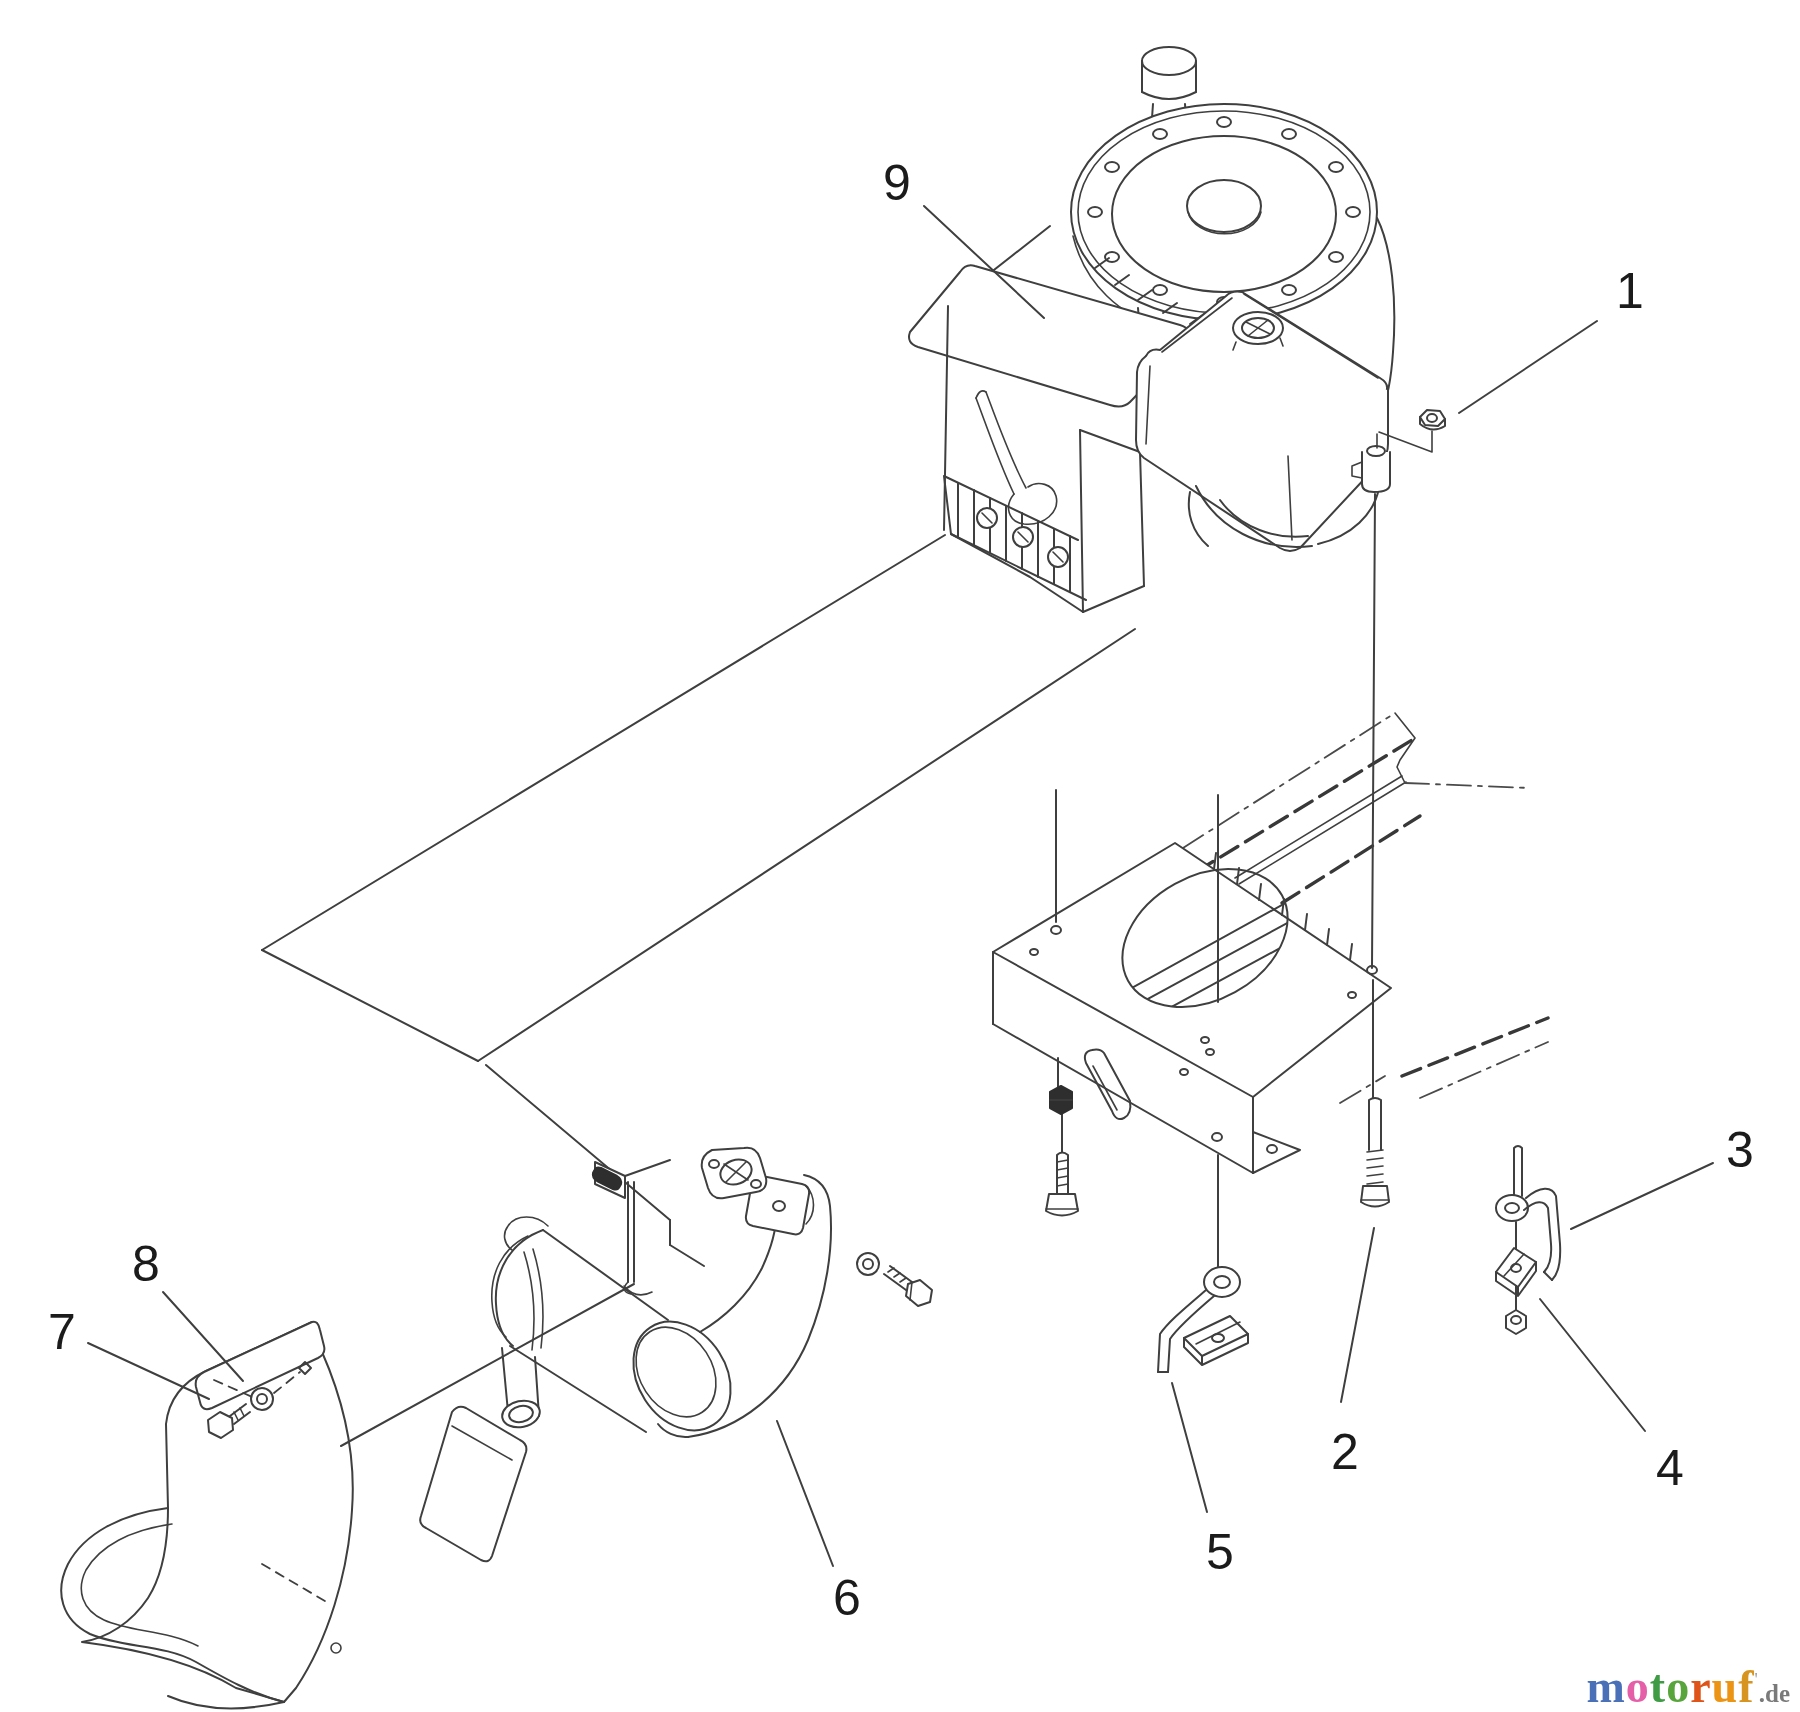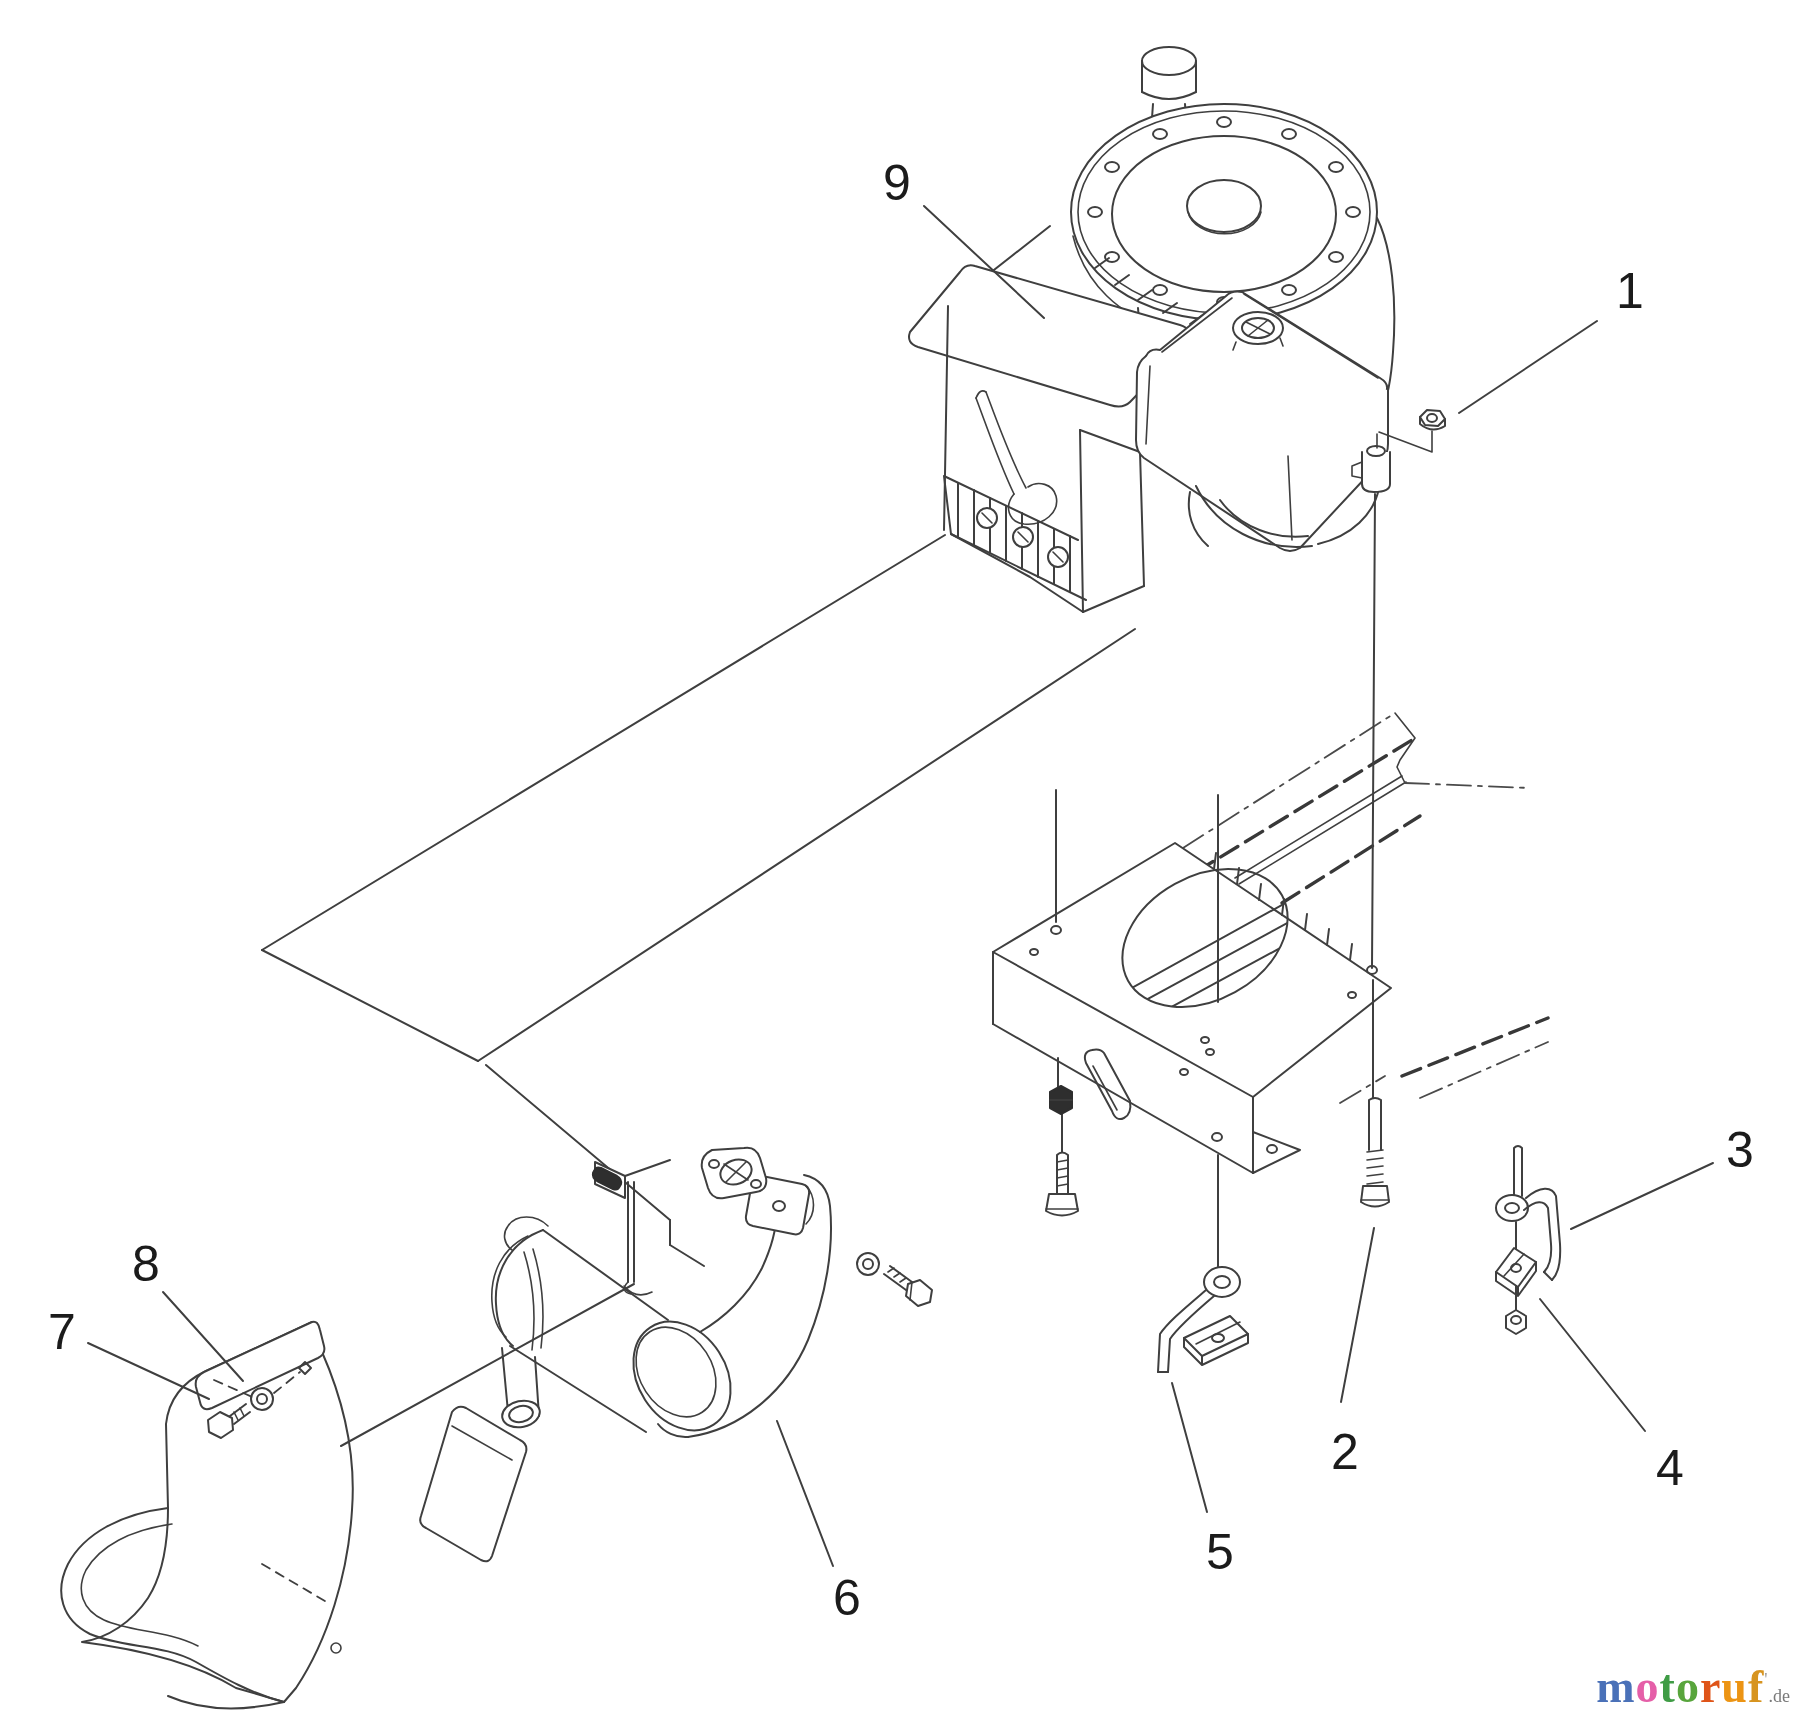--- a/index.html
+++ b/index.html
@@ -12,21 +12,21 @@
   svg .thin{stroke-width:1.6;}
   svg .leader{stroke:#1e1e1e;stroke-width:3.4;}
   svg .phantom{stroke-dasharray:24 7 4 7;stroke-width:1.8;stroke:#4a4a4a;}
   svg .phantom-bold{stroke-dasharray:20 9;stroke-width:3.4;stroke:#383838;}
   svg .hidden-dash{stroke-dasharray:9 7;stroke-width:1.8;}
   .callout{position:absolute;transform:translate(-50%,-50%);font:400 50px "Liberation Sans",sans-serif;
            color:#1b1b1b;line-height:1;user-select:none;}
   .logo{position:absolute;right:10px;bottom:2px;font-family:"Liberation Serif","DejaVu Serif",serif;
         font-weight:700;font-size:46px;line-height:1;letter-spacing:1px;}
   .logo .mark{font-size:18px;vertical-align:super;font-weight:400;}
-  .logo .suffix{font-size:18px;font-weight:400;letter-spacing:0;}
+  .logo .suffix{font-size:25px;font-weight:700;letter-spacing:0;}
 </style>
 </head>
 <body>
 
 <div class="stage">
 
 <svg class="diagram" viewBox="0 0 1800 1712">
   <defs>
     <clipPath id="holeclip">
       <ellipse cx="1205" cy="938" rx="88" ry="62" transform="rotate(-29 1205 938)"></ellipse>

